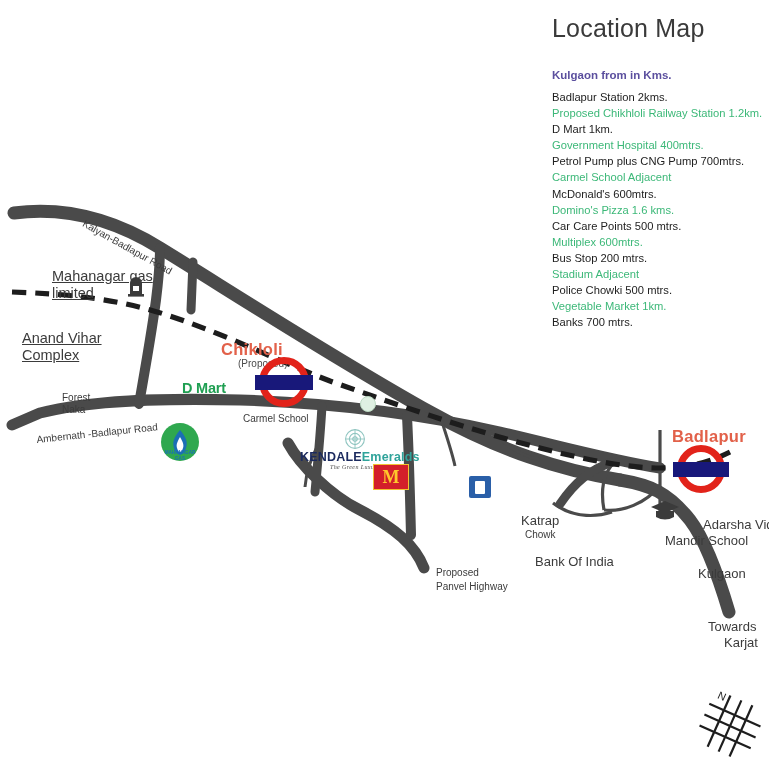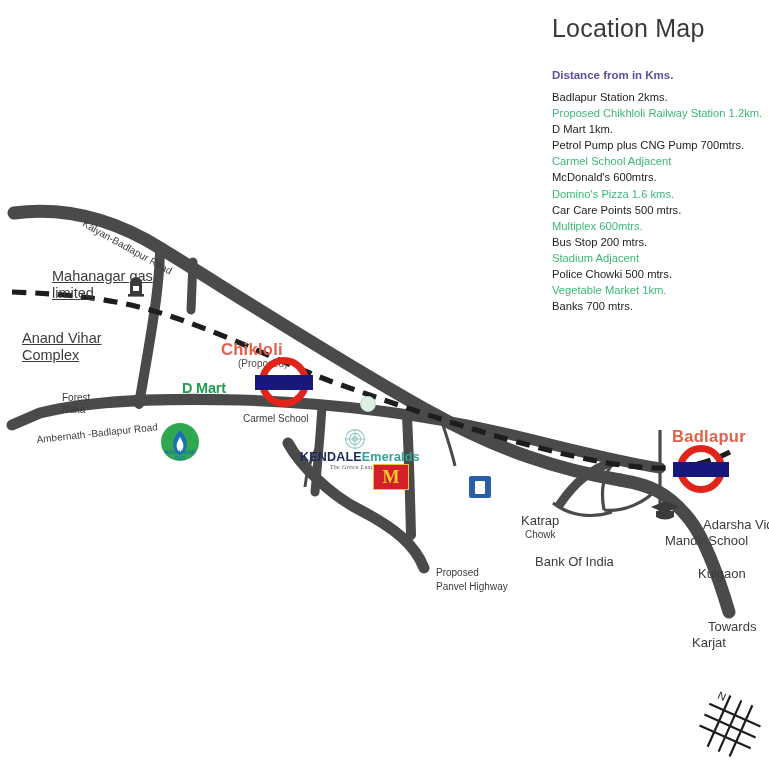--- a/index.html
+++ b/index.html
@@ -126,25 +126,26 @@
         <line x1="44" y1="4" x2="44" y2="60"></line>
         <line x1="4" y1="32" x2="60" y2="32"></line>
         <line x1="4" y1="20" x2="60" y2="20"></line>
         <line x1="4" y1="44" x2="60" y2="44"></line>
       </g>
     </g>
   </svg>
 
   <div id="panel">
     <div id="panel-title">Location Map</div>
-    <div id="panel-sub">Distance from in Kms.</div>
+    <div id="panel-sub">Kulgaon from in Kms.</div>
     <div id="legend">
         <div class="leg black">Badlapur Station 2kms.</div>
         <div class="leg green">Proposed Chikhloli Railway Station 1.2km.</div>
         <div class="leg black">D Mart 1km.</div>
+        <div class="leg green">Government Hospital 400mtrs.</div>
         <div class="leg black">Petrol Pump plus CNG Pump 700mtrs.</div>
         <div class="leg green">Carmel School Adjacent</div>
         <div class="leg black">McDonald's 600mtrs.</div>
         <div class="leg green">Domino's Pizza 1.6 kms.</div>
         <div class="leg black">Car Care Points 500 mtrs.</div>
         <div class="leg green">Multiplex 600mtrs.</div>
         <div class="leg black">Bus Stop 200 mtrs.</div>
         <div class="leg green">Stadium Adjacent</div>
         <div class="leg black">Police Chowki 500 mtrs.</div>
         <div class="leg green">Vegetable Market 1km.</div>
@@ -230,17 +231,17 @@
     <div class="ring" style="width:48px;height:48px;"></div>
     <div class="bar" style="left:-4px;top:17px;width:56px;height:15px;"></div>
   </div>
 
   <div class="lbl dark t13" style="left:665px;top:517px;margin-left:38px;">Adarsha Vidya</div>
   <div class="lbl dark t13" style="left:665px;top:533px;">Mandir School</div>
 
   <div class="lbl dark t13" style="left:698px;top:566px;">Kulgaon</div>
 
   <div class="lbl dark t13" style="left:708px;top:619px;">Towards</div>
-  <div class="lbl dark t13" style="left:692px;top:635px;">Karjat</div>
+  <div class="lbl dark t13" style="left:724px;top:635px;">Karjat</div>
 
   <div id="compass-n">N</div>
 
 </div>
 
 </body></html>

